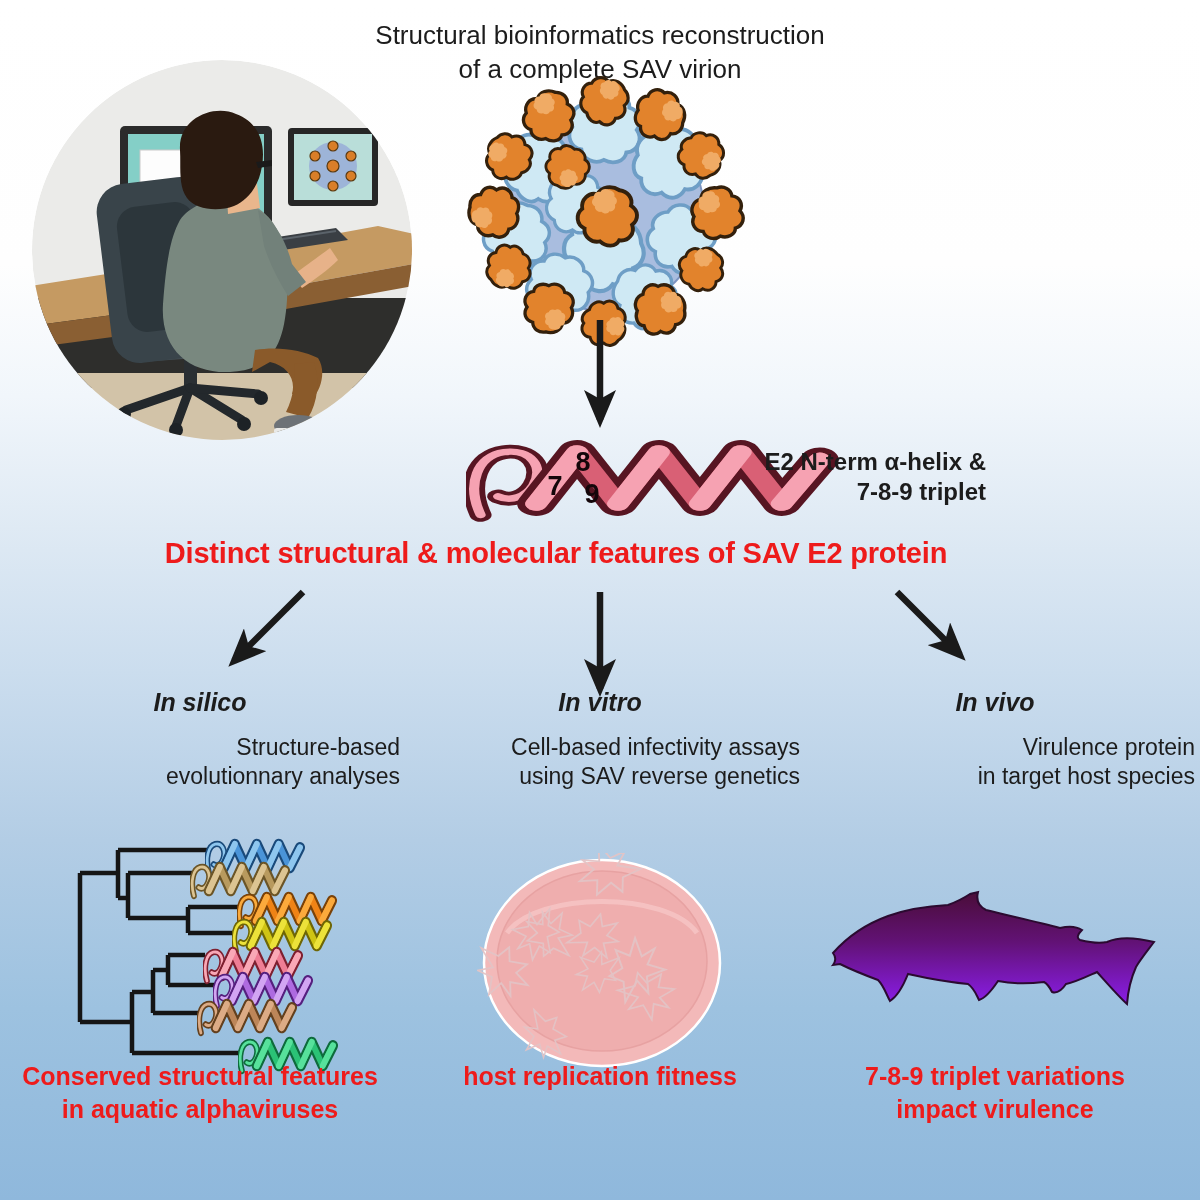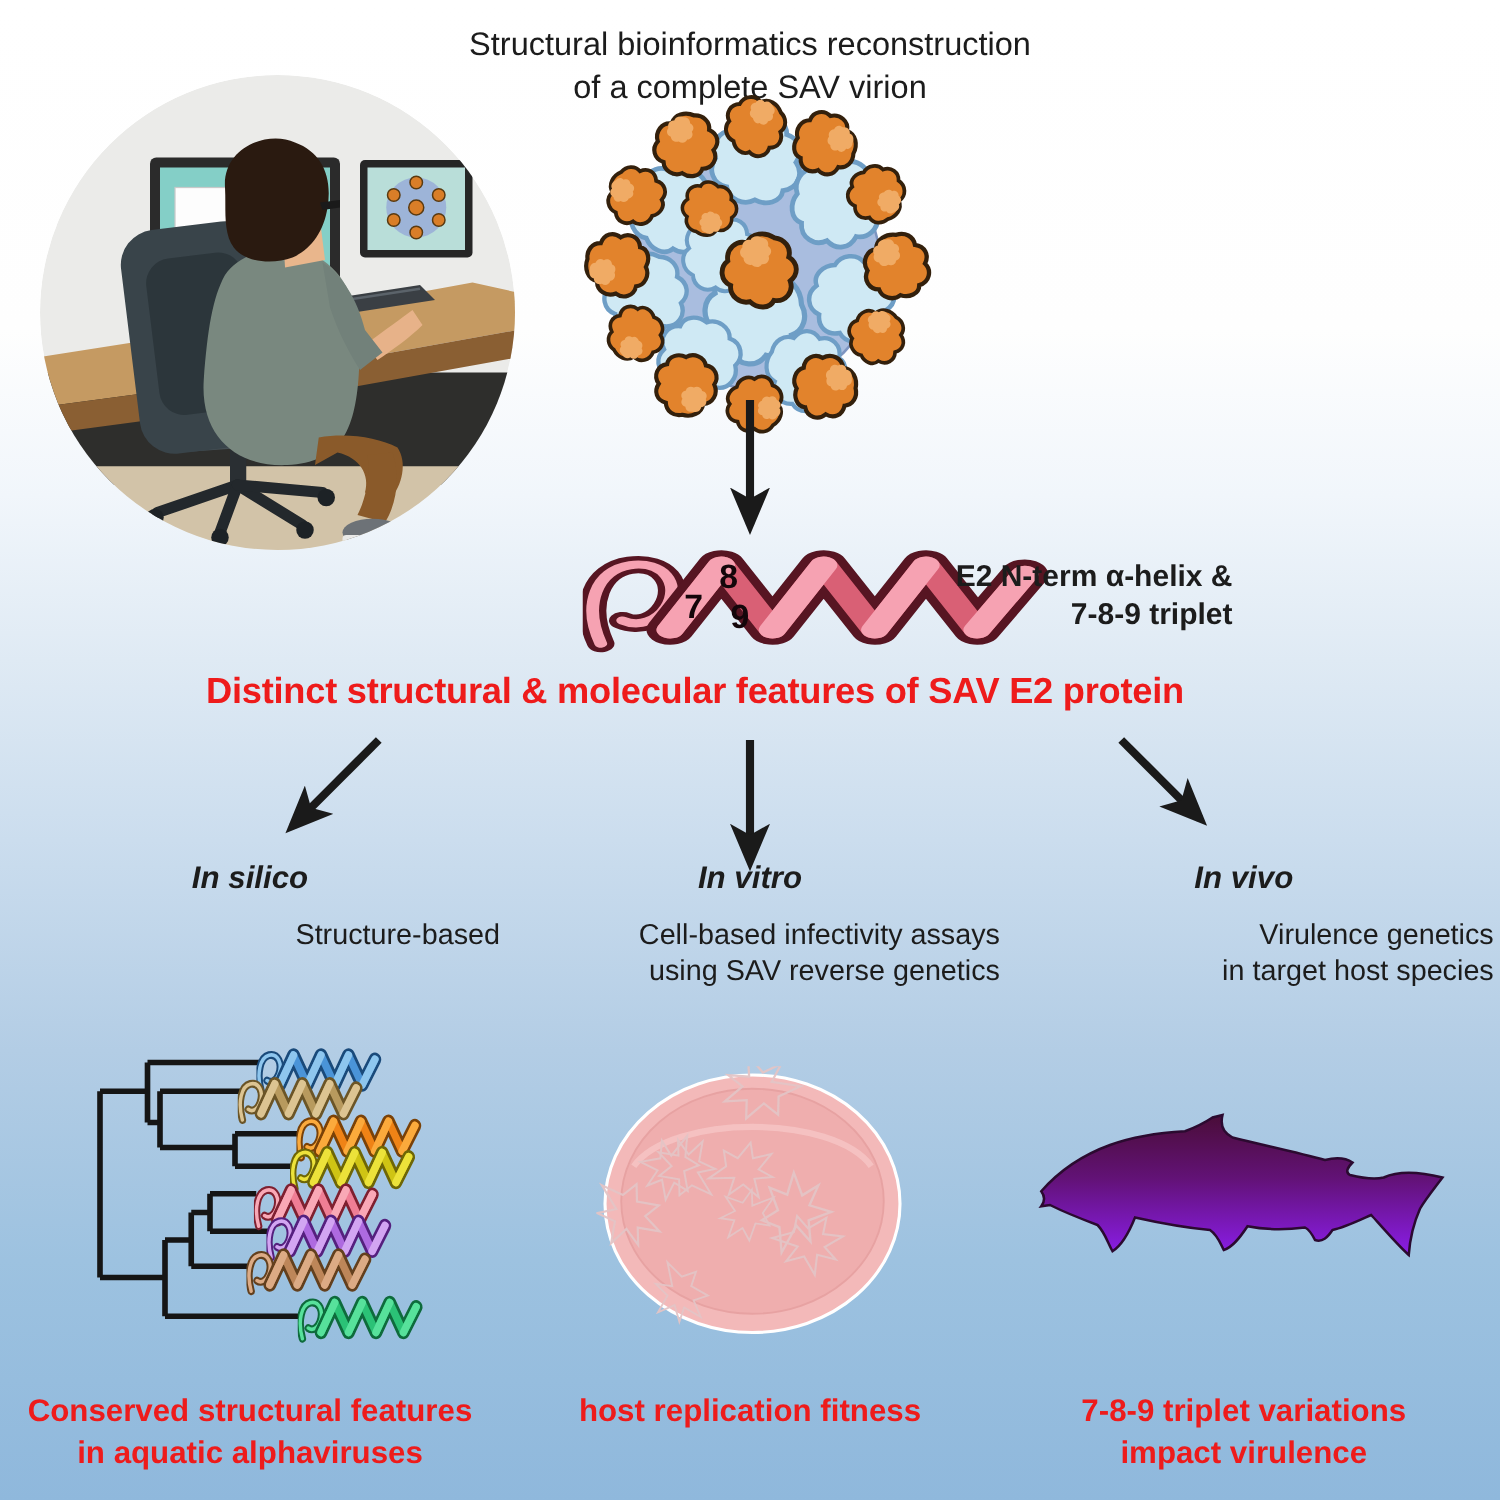--- a/index.html
+++ b/index.html
@@ -12,21 +12,21 @@
       #dfeaf4 44%,#cbddee 56%,#b3cde5 70%,#9dc2e0 84%,#8fb8dc 100%);
   }
   .abs{position:absolute;}
   .ctr{text-align:center;}
   .title{left:0;top:18px;width:1200px;font-size:26px;line-height:34px;color:#1c1c1c;}
   .callout{left:726px;top:447px;width:260px;font-size:24px;line-height:30px;font-weight:bold;color:#1c1c1c;text-align:right;}
   .headline{left:0;top:537px;width:1112px;font-size:29px;font-weight:bold;color:var(--accent);letter-spacing:-0.2px;}
   .col{top:688px;width:400px;}
   .col .method{font-size:25px;font-weight:bold;font-style:italic;color:#1c1c1c;}
   .col .desc{margin-top:16px;font-size:23px;line-height:29px;color:#1c1c1c;text-align:right;}
-  .result{top:1113px;width:400px;font-size:25px;line-height:33px;font-weight:bold;color:var(--accent);}
+  .result{top:1060px;width:400px;font-size:25px;line-height:33px;font-weight:bold;color:var(--accent);}
   .chip{position:absolute;transform:translate(-50%,-50%);font-size:27px;font-weight:bold;color:#14060a;}
   svg{display:block;}
 </style>
 </head>
 <body>
 
 <div class="canvas">
 
   <svg width="0" height="0" style="position:absolute">
     <defs>
@@ -228,33 +228,34 @@
     <div>E2 N-term α-helix &amp;</div>
     <div>7-8-9 triplet</div>
   </div>
 
   <div class="abs ctr headline">Distinct structural &amp; molecular features of SAV E2 protein</div>
 
   <div class="abs ctr col" style="left:0">
     <div class="method">In silico</div>
     <div class="desc">
       <div>Structure-based</div>
+      <div>evolutionnary analyses</div>
     </div>
   </div>
   <div class="abs ctr col" style="left:400px">
     <div class="method">In vitro</div>
     <div class="desc">
       <div>Cell-based infectivity assays</div>
       <div>using SAV reverse genetics</div>
     </div>
   </div>
   <div class="abs ctr col" style="left:795px">
     <div class="method">In vivo</div>
     <div class="desc">
-      <div>Virulence genetics</div>
+      <div>Virulence protein</div>
       <div>in target host species</div>
     </div>
   </div>
 
   <svg class="abs" style="left:40px;top:835px" width="340" height="250" viewBox="0 0 340 250">
     <path fill="none" stroke="#151515" stroke-width="4.5" d="M40,38 L40,187 M40,38 L78,38 M78,15 L78,63 M78,15 L168,15 M78,63 L88,63
              M88,38 L88,83 M88,38 L152,38 M88,83 L148,83 M148,72 L148,98 M148,72 L200,72 M148,98 L196,98
              M40,187 L92,187 M92,157 L92,218 M92,157 L113,157 M113,135 L113,178 M113,135 L128,135
              M128,120 L128,150 M128,120 L165,120 M128,150 L175,150 M113,178 L160,178 M92,218 L200,218"></path>
   </svg>

